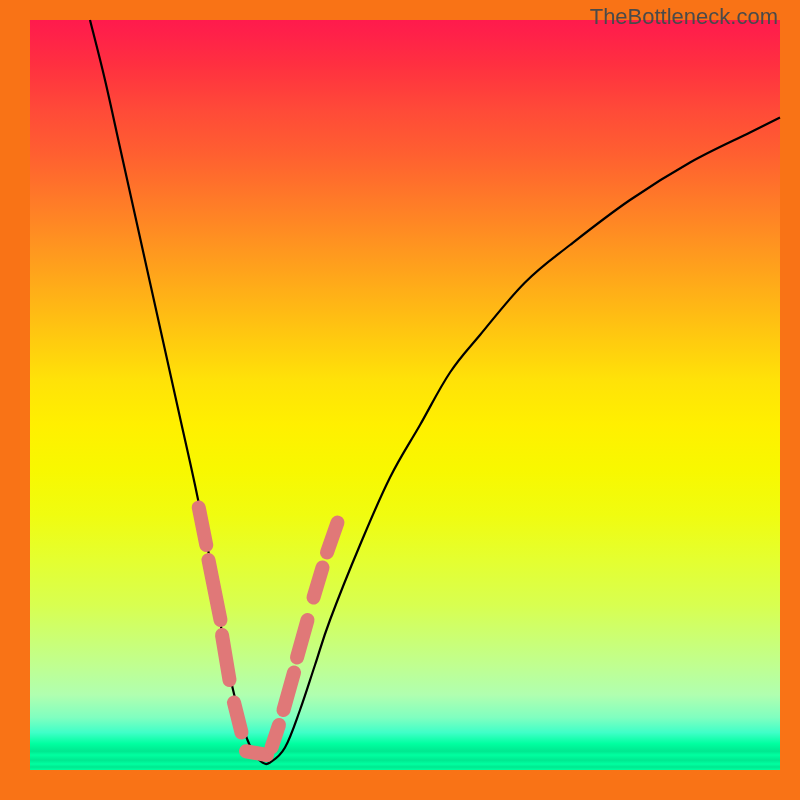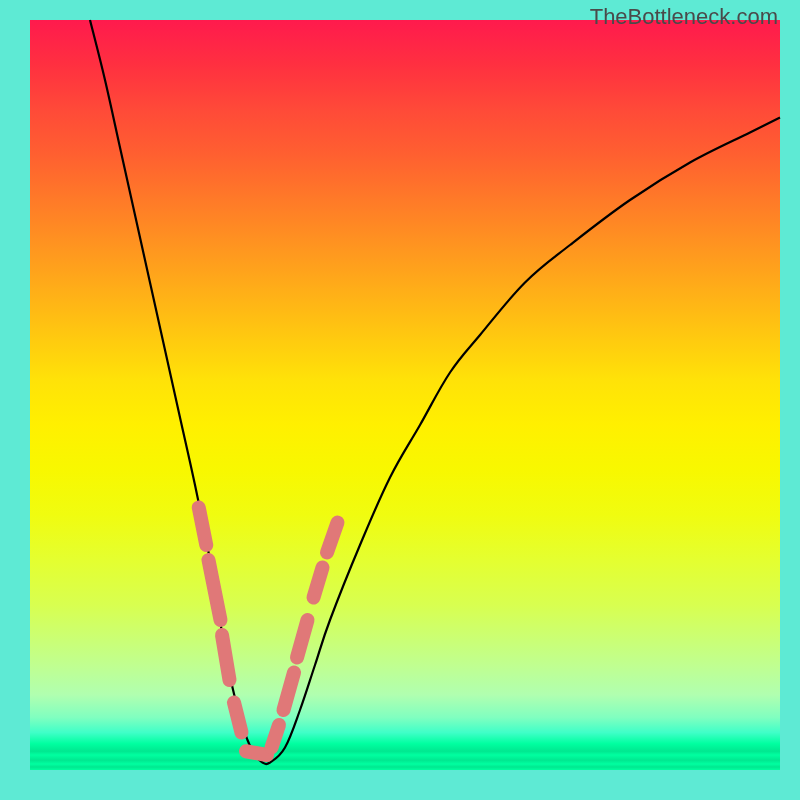--- a/index.html
+++ b/index.html
@@ -1,21 +1,21 @@
 <!DOCTYPE html>
 <html><head>
 <meta charset="utf-8">
 <style>
   * { margin: 0; padding: 0; box-sizing: border-box; }
   html, body { width: 800px; height: 800px; overflow: hidden; background: #000; }
   .frame {
     position: relative;
     width: 800px;
     height: 800px;
-    background: #5eead4;
+    background: #f97316;
   }
   .plot-area {
     position: absolute;
     left: 30px;
     top: 20px;
     width: 750px;
     height: 750px;
     background: linear-gradient(to bottom,
       #ff1a4d 0%,
       #ff3040 6%,

